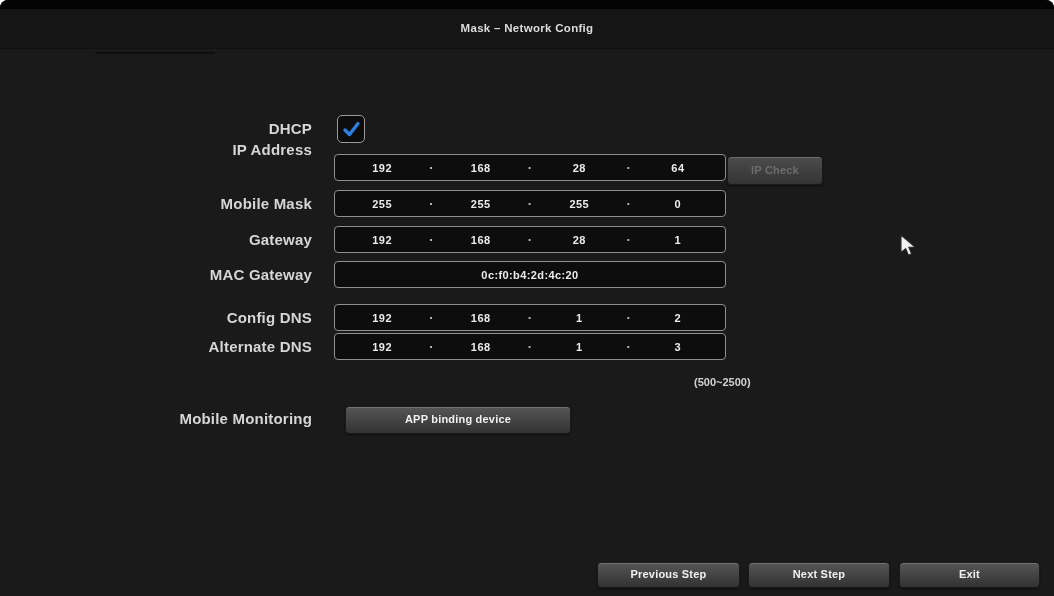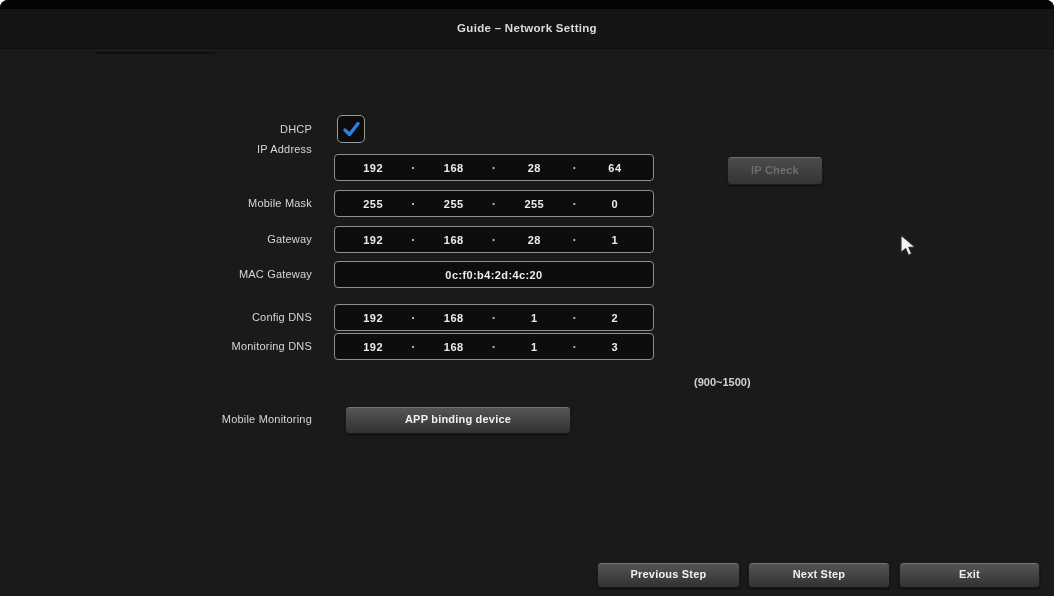--- a/index.html
+++ b/index.html
@@ -2,41 +2,41 @@
 <html><head>
 <meta charset="utf-8">
 <style>
   html,body{margin:0;padding:0;background:#ffffff;font-family:"Liberation Sans",sans-serif;}
   .screen{position:relative;width:1054px;height:596px;background:#1a1a1a;overflow:hidden;border-radius:8px 8px 0 0;}
   .topstrip{position:absolute;top:0;left:0;right:0;height:9px;background:#040404;}
   .titlebar{position:absolute;top:9px;left:0;right:0;height:39px;background:#151515;border-bottom:1px solid #101010;}
   .title{text-align:center;line-height:39px;color:#dcdcdc;font-size:11.5px;font-weight:bold;letter-spacing:.3px;}
   .faint-line{position:absolute;left:95px;top:52px;width:120px;height:2px;background:#0e0e0e;border-radius:1px;}
 
-  .label{position:absolute;left:100px;width:212px;text-align:right;color:#d6d6d6;font-size:11px;font-weight:normal;letter-spacing:.2px;}
-  .field{position:absolute;left:334px;width:320px;height:27px;background:#0d0d0d;border:1px solid #8f8f8f;border-radius:4px;box-sizing:border-box;color:#ececec;font-size:11px;font-weight:bold;}
+  .label{position:absolute;left:100px;width:212px;text-align:right;color:#d6d6d6;font-size:15px;font-weight:bold;letter-spacing:.2px;}
+  .field{position:absolute;left:334px;width:392px;height:27px;background:#0d0d0d;border:1px solid #8f8f8f;border-radius:4px;box-sizing:border-box;color:#ececec;font-size:11px;font-weight:bold;}
   .ipfield{display:flex;align-items:center;}
   .octet{flex:1;text-align:center;letter-spacing:.5px;}
   .dot{flex:0 0 auto;color:#bdbdbd;font-size:13px;line-height:27px;}
   .textfield{display:flex;align-items:center;justify-content:center;letter-spacing:.4px;}
 
   .checkbox{position:absolute;left:337px;top:115px;width:28px;height:28px;background:#0c0c0c;border:1px solid #9a9a9a;border-radius:5px;box-sizing:border-box;display:flex;align-items:center;justify-content:center;}
 
   .btn{position:absolute;border-radius:4px;background:linear-gradient(#565656,#323232);border:1px solid #1b1b1b;color:#f0f0f0;font-size:11px;font-weight:bold;text-align:center;box-shadow:inset 0 1px 0 rgba(255,255,255,.18), 0 1px 2px rgba(0,0,0,.6);letter-spacing:.2px;cursor:pointer;}
   .btn-disabled{color:#6d6d6d;background:linear-gradient(#4c4c4c,#343434);}
   .hint{position:absolute;left:694px;color:#d2d2d2;font-size:11px;font-weight:bold;line-height:27px;}
   .cursor{position:absolute;left:897px;top:234px;pointer-events:none;}
 </style>
 </head>
 <body>
 
 <div class="screen">
   <div class="topstrip"></div>
   <div class="titlebar">
-    <div class="title">Guide – Network Setting</div>
+    <div class="title">Mask – Network Config</div>
   </div>
   <div class="faint-line"></div>
 
   <div class="label" style="top:115px;line-height:28px;">DHCP</div>
   <div class="checkbox">
     <svg width="19" height="19" viewBox="0 0 19 19">
       <path d="M3 10 L7.5 14.5 L16 3.5" fill="none" stroke="#2f7fe0" stroke-width="3.4" stroke-linecap="round" stroke-linejoin="round"></path>
     </svg>
   </div>
 
@@ -83,32 +83,32 @@
   <div class="field ipfield" style="top:304px;">
     <span class="octet">192</span>
     <span class="dot">·</span>
     <span class="octet">168</span>
     <span class="dot">·</span>
     <span class="octet">1</span>
     <span class="dot">·</span>
     <span class="octet">2</span>
   </div>
 
-  <div class="label" style="top:333px;line-height:27px;">Monitoring DNS</div>
+  <div class="label" style="top:333px;line-height:27px;">Alternate DNS</div>
   <div class="field ipfield" style="top:333px;">
     <span class="octet">192</span>
     <span class="dot">·</span>
     <span class="octet">168</span>
     <span class="dot">·</span>
     <span class="octet">1</span>
     <span class="dot">·</span>
     <span class="octet">3</span>
   </div>
 
-  <div class="hint" style="top:369px;">(900~1500)</div>
+  <div class="hint" style="top:369px;">(500~2500)</div>
 
   <div class="label" style="top:406px;line-height:26px;">Mobile Monitoring</div>
   <div class="btn" style="left:345px;top:406px;width:224px;height:26px;line-height:25px;">APP binding device</div>
 
   <div class="btn" style="left:597px;top:562px;width:141px;height:24px;line-height:23px;">Previous Step</div>
   <div class="btn" style="left:748px;top:562px;width:140px;height:24px;line-height:23px;">Next Step</div>
   <div class="btn" style="left:899px;top:562px;width:139px;height:24px;line-height:23px;">Exit</div>
 
   <div class="cursor">
     <svg width="22" height="24" viewBox="0 0 22 24">

